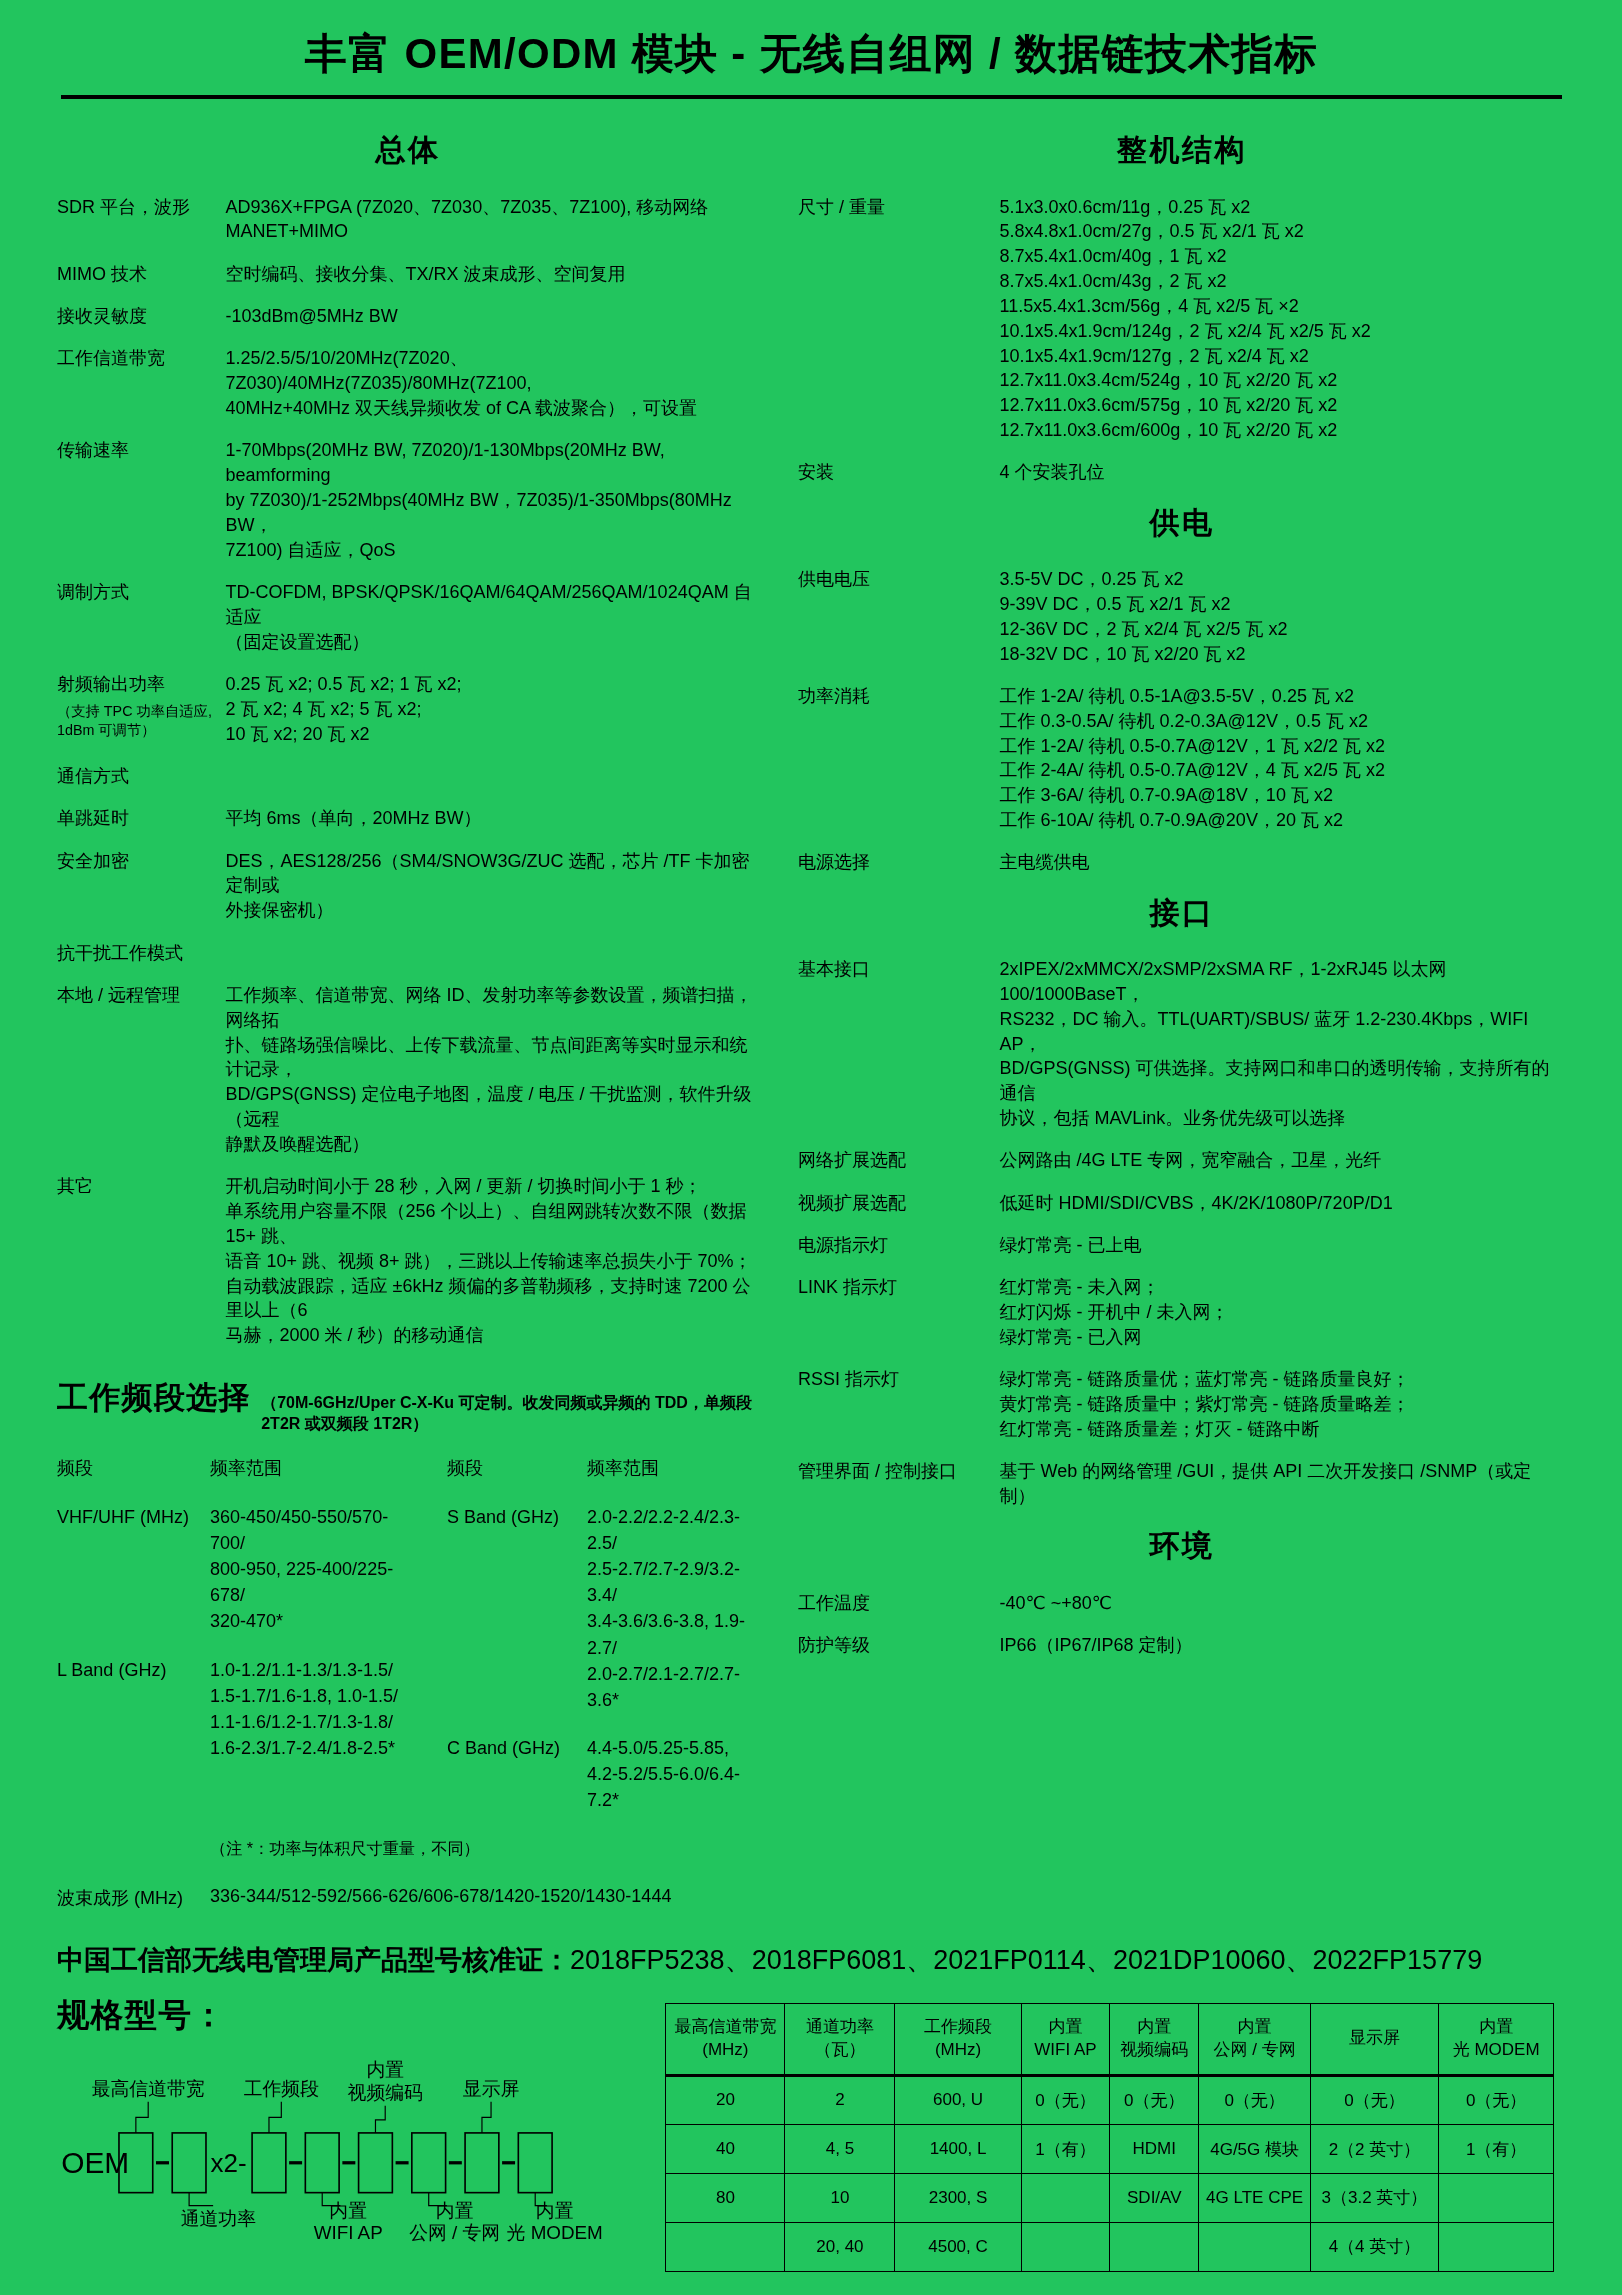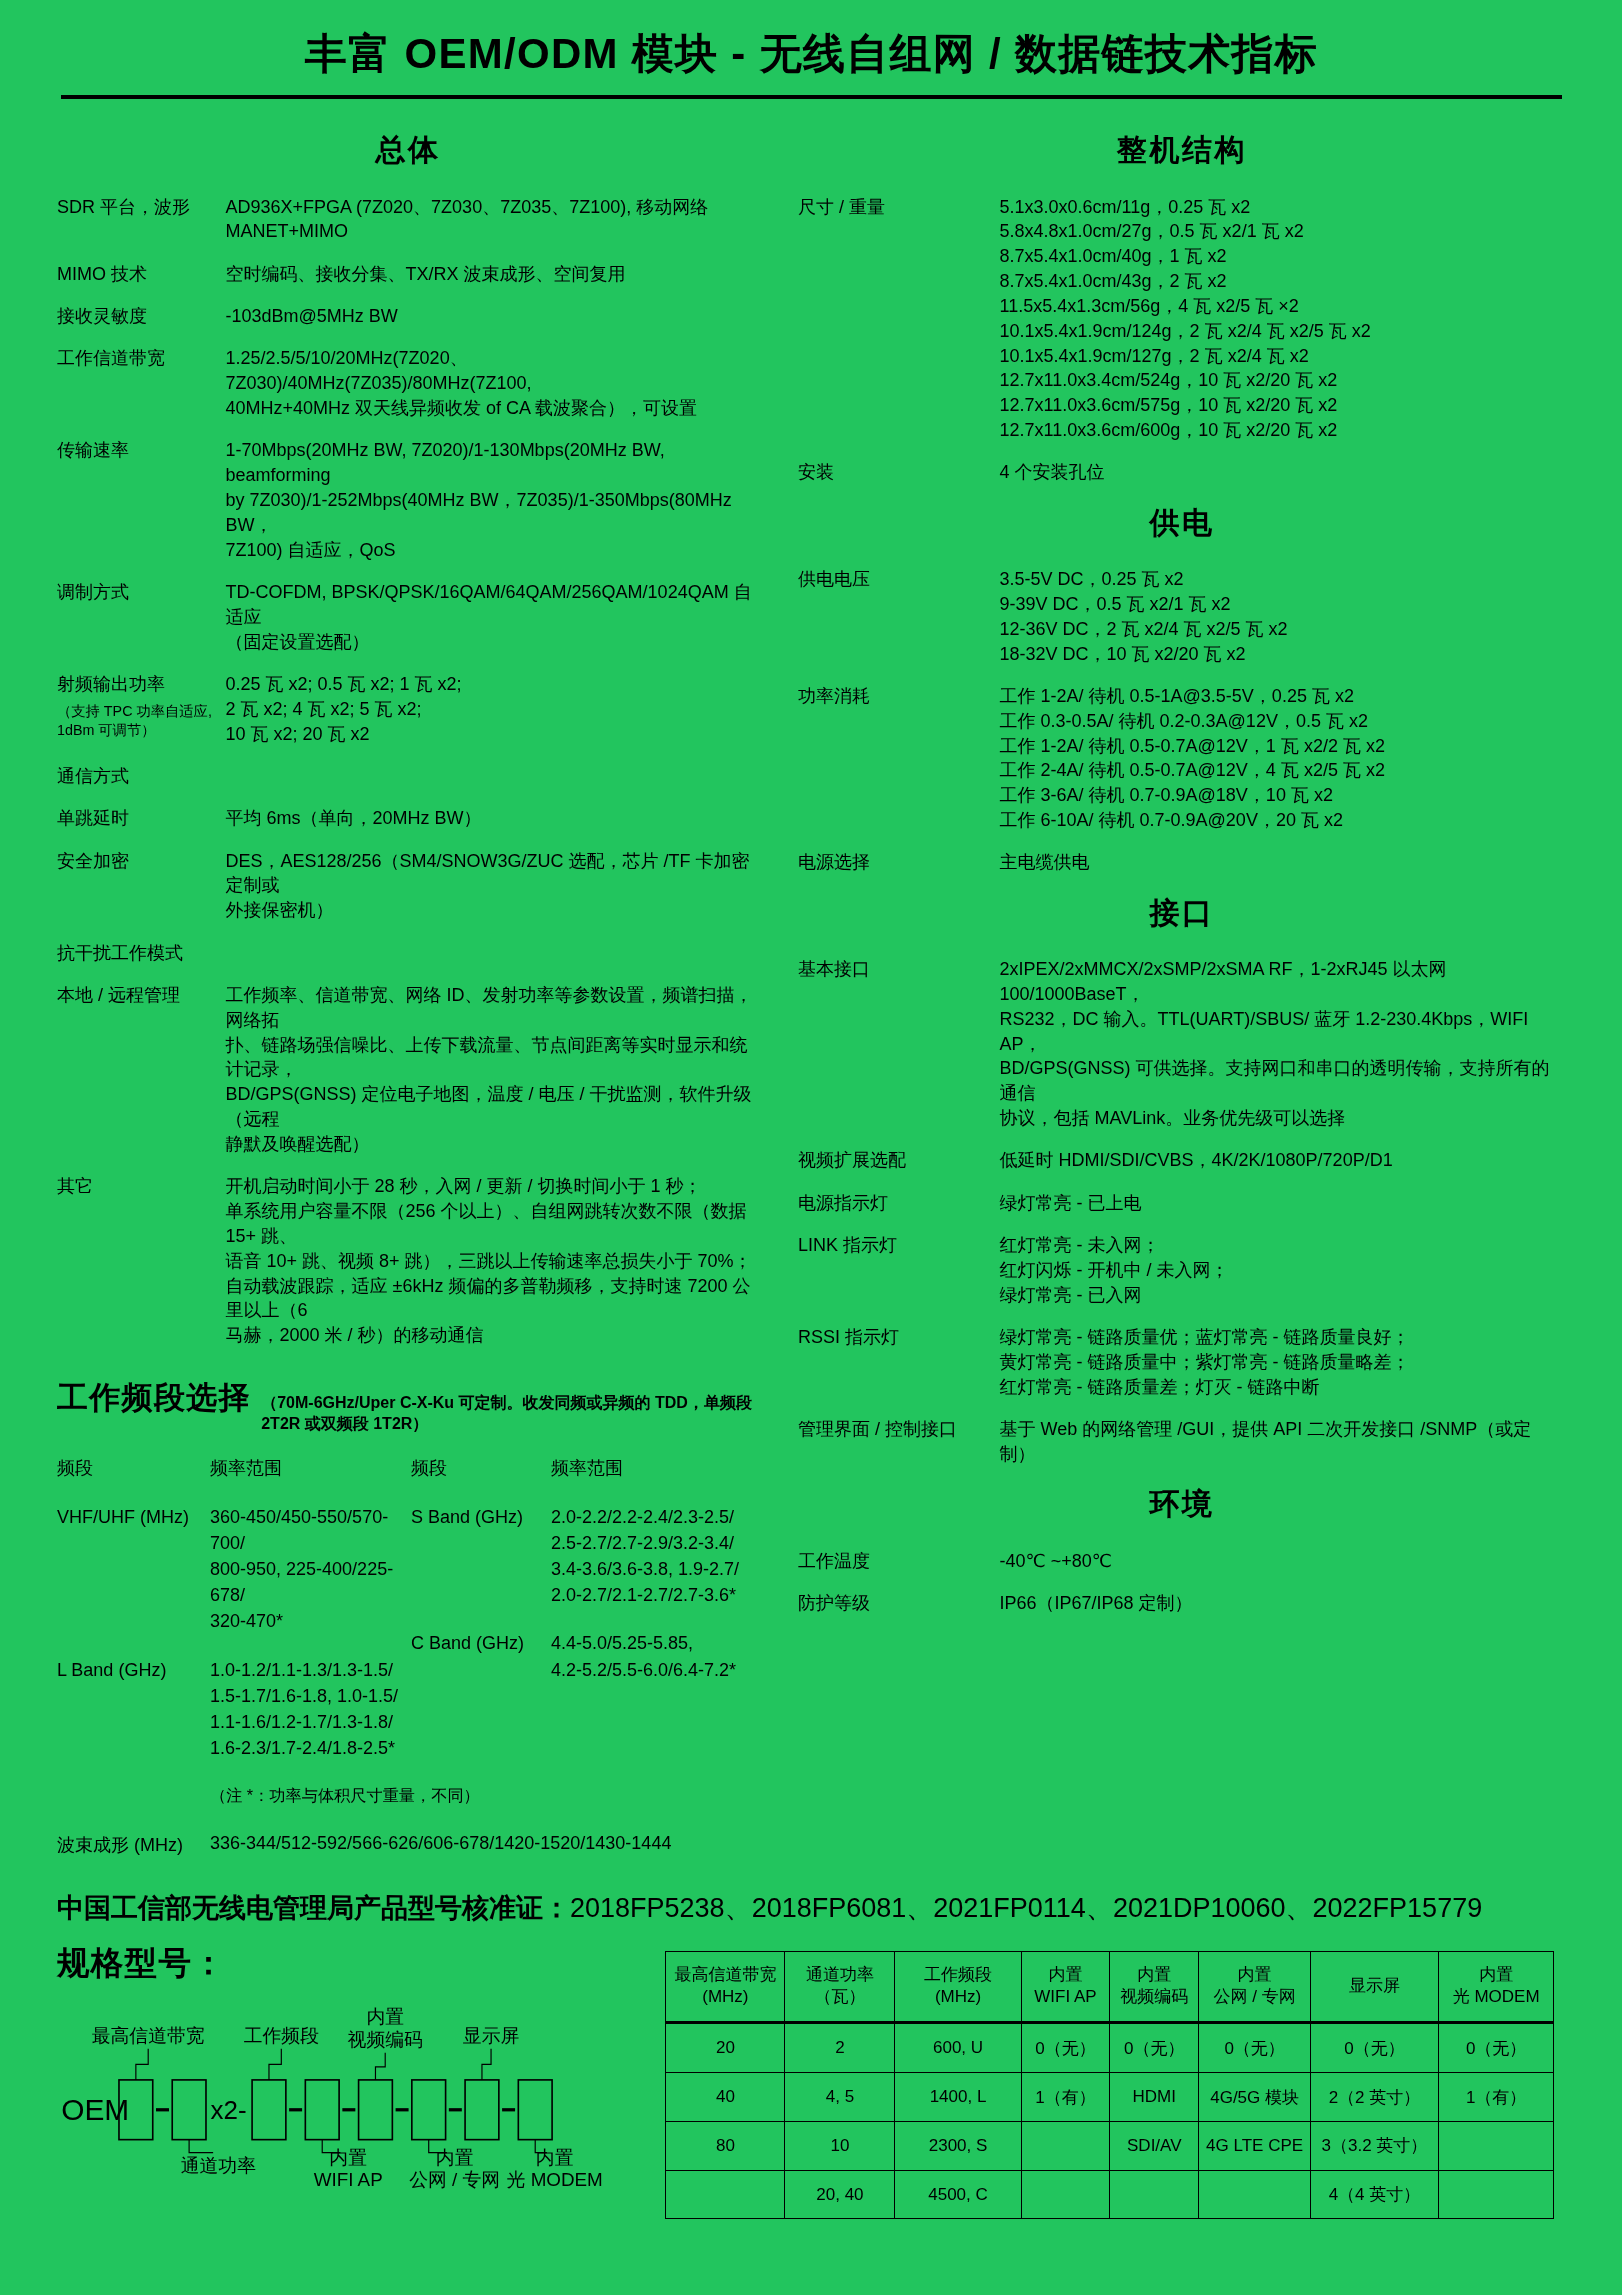--- a/index.html
+++ b/index.html
@@ -21,21 +21,21 @@
   .spec-row{display:flex;margin-bottom:17.5px;}
   .spec-label{flex:none;padding-right:6.5px;}
   .specs-left .spec-label{width:162px;}
   .specs-right .spec-label{width:195px;}
   .spec-value{flex:1;min-width:0;}
   .label-note{font-size:14.3px;line-height:1.3;margin-top:5.2px;}
   
   .bands-header{display:flex;align-items:baseline;margin:29px 0 19.5px;}
   .bands-title{font-size:31px;font-weight:bold;margin:0 10.4px 0 0;letter-spacing:1.3px;white-space:nowrap;}
   .bands-note{font-size:16px;font-weight:bold;}
-  .bands-grid{display:flex;font-size:18px;line-height:1.45;}
+  .bands-grid{display:flex;font-size:18px;line-height:1.45;gap:36px;}
   .band-col1{width:354px;flex:none;}
   .band-col2{flex:1;}
   .band-headrow{display:flex;margin-bottom:23.4px;}
   .band-headrow span:first-child{width:153px;flex:none;}
   .band-col2 .band-headrow span:first-child{width:140px;}
   .band-row{display:flex;margin-bottom:22px;}
   .band-name{width:153px;flex:none;}
   .band-col2 .band-name{width:140px;}
   .band-footnote{font-size:16.2px;margin:2.6px 0 26px 153px;}
   .band-miit{display:flex;font-size:18px;}
@@ -316,20 +316,28 @@
       <div class="specs specs-right">
           <div class="spec-row">
             <div class="spec-label">
               <div>基本接口</div>
             </div>
             <div class="spec-value">
               <div>2xIPEX/2xMMCX/2xSMP/2xSMA RF，1-2xRJ45 以太网 100/1000BaseT，</div>
               <div>RS232，DC 输入。TTL(UART)/SBUS/ 蓝牙 1.2-230.4Kbps，WIFI AP，</div>
               <div>BD/GPS(GNSS) 可供选择。支持网口和串口的透明传输，支持所有的通信</div>
               <div>协议，包括 MAVLink。业务优先级可以选择</div>
+            </div>
+          </div>
+          <div class="spec-row">
+            <div class="spec-label">
+              <div>网络扩展选配</div>
+            </div>
+            <div class="spec-value">
+              <div>公网路由 /4G LTE 专网，宽窄融合，卫星，光纤</div>
             </div>
           </div>
           <div class="spec-row">
             <div class="spec-label">
               <div>视频扩展选配</div>
             </div>
             <div class="spec-value">
               <div>低延时 HDMI/SDI/CVBS，4K/2K/1080P/720P/D1</div>
             </div>
           </div>

